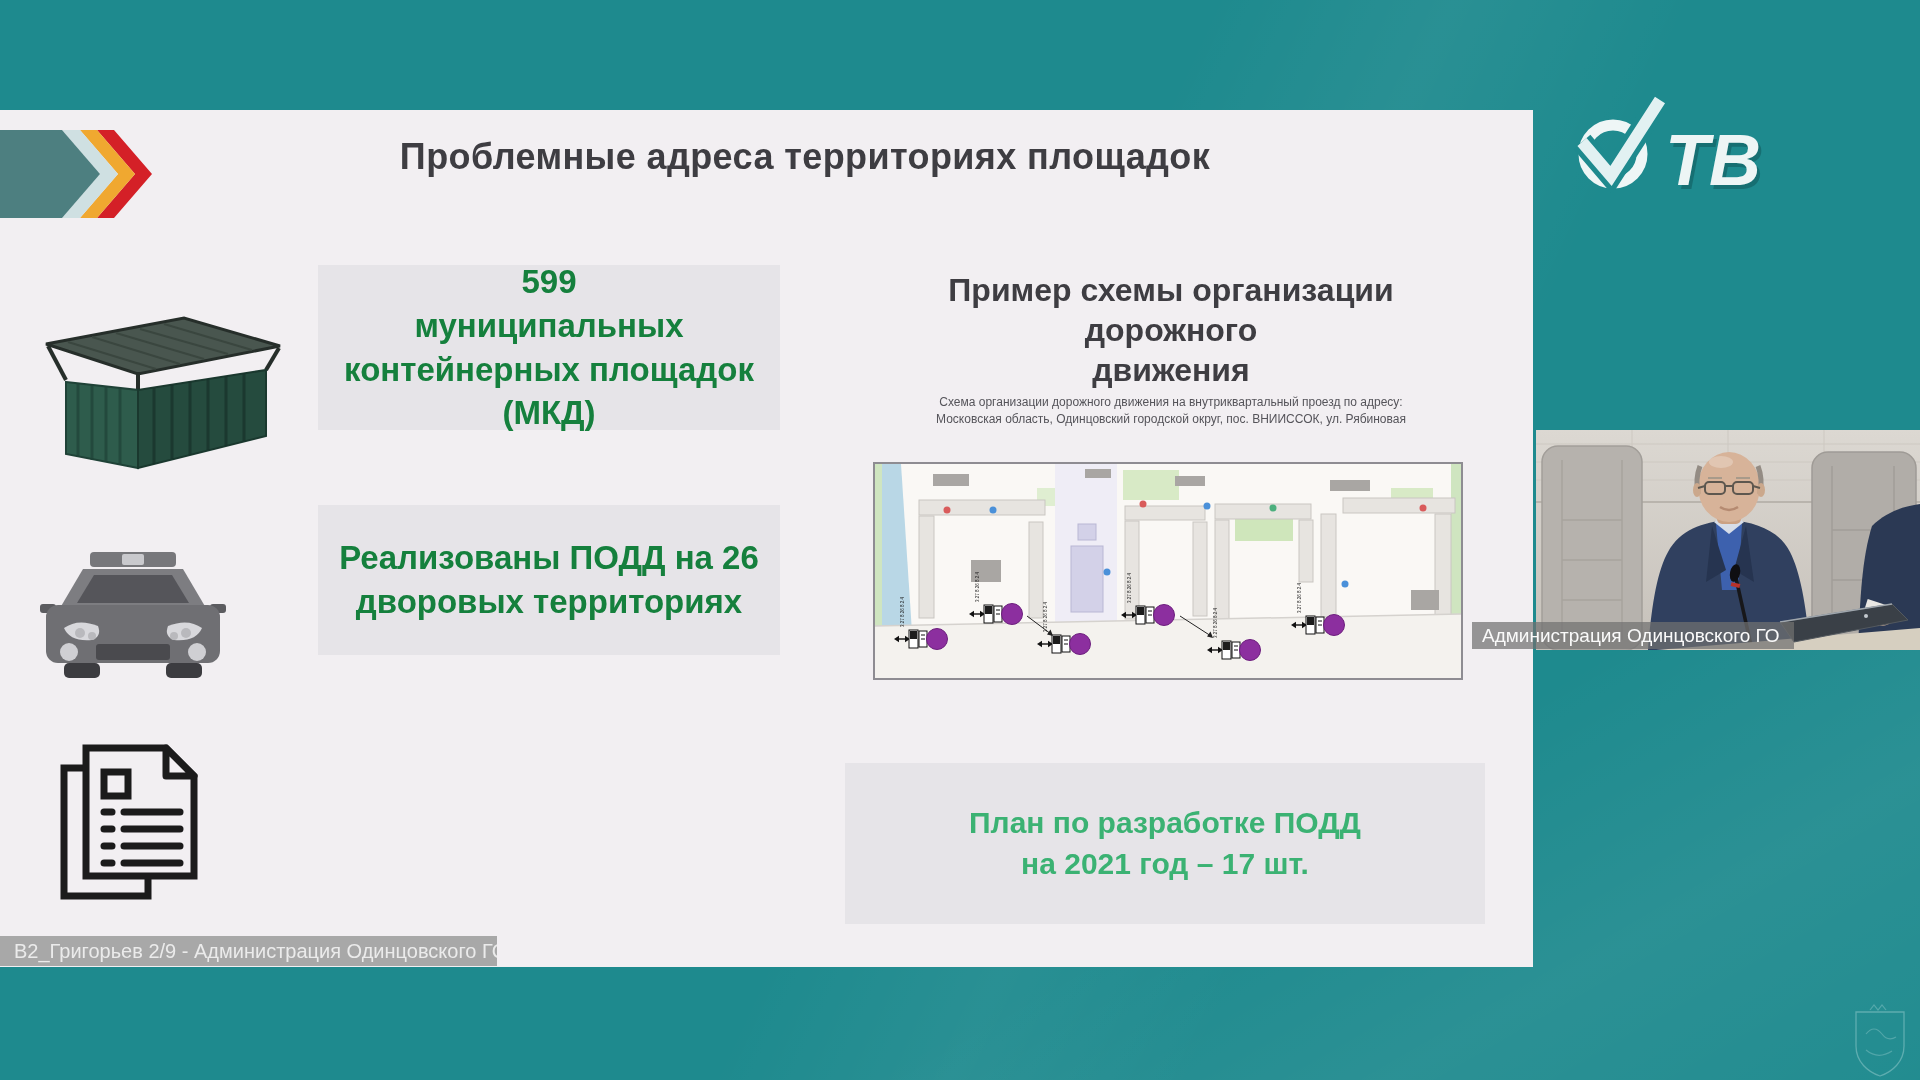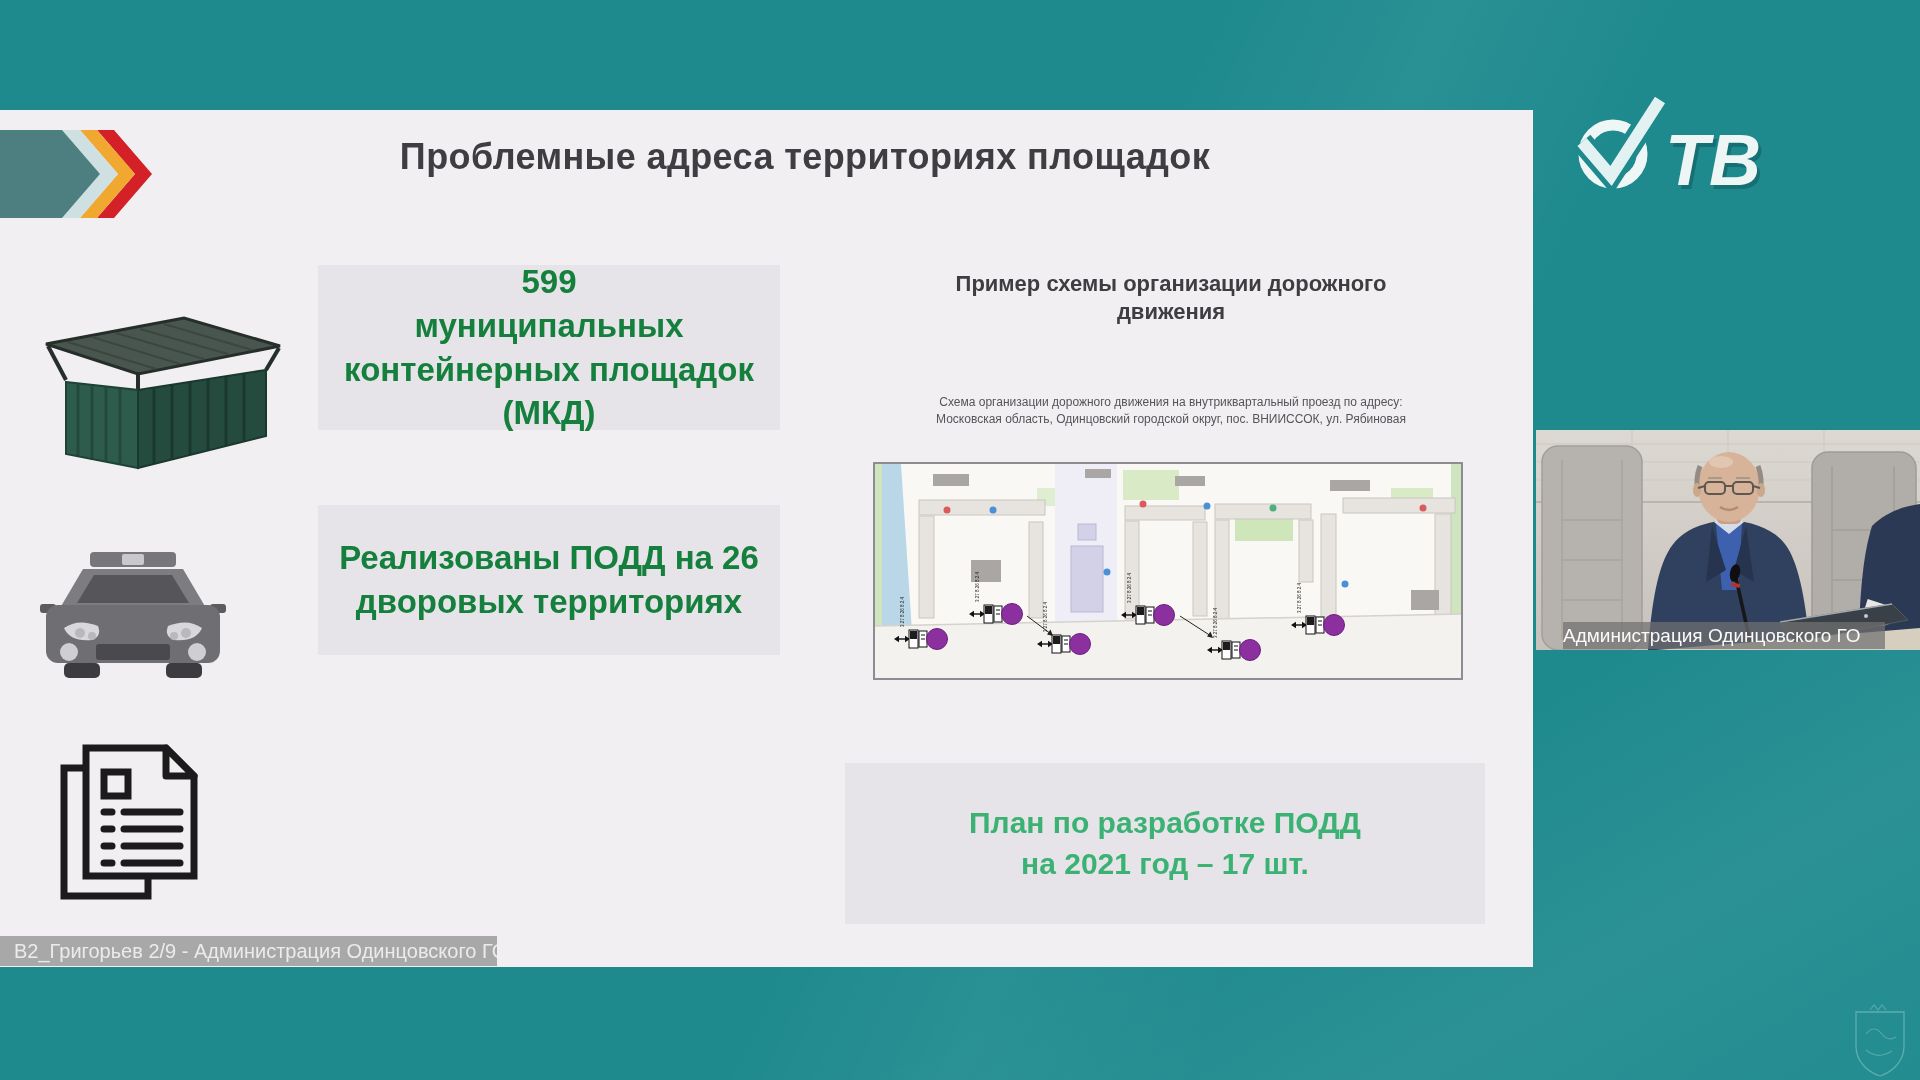--- a/index.html
+++ b/index.html
@@ -30,42 +30,42 @@
   .card1{left:318px;top:265px;width:462px;height:165px;}
   .card2{left:318px;top:505px;width:462px;height:150px;}
   .card3{left:318px;top:763px;width:462px;height:159px;}
   .plan-card{
     left:845px;top:763px;width:640px;height:161px;background:#E6E4E8;
     display:flex;align-items:center;justify-content:center;text-align:center;
     color:#3BB273;font-weight:700;font-size:30px;line-height:1.35;
   }
   .right-heading{
     left:871px;top:270px;width:600px;text-align:center;
-    font-size:22px;font-weight:700;color:#3E3D42;line-height:1.25;
+    font-size:32px;font-weight:700;color:#3E3D42;line-height:1.25;
   }
   .map-caption{
     left:846px;top:394px;width:650px;text-align:center;
     font-size:12px;color:#55545A;line-height:1.45;
   }
   .map-frame{
     left:873px;top:462px;width:590px;height:218px;background:#FAF8F5;
     border:2px solid #8E8C92;box-sizing:border-box;
   }
   .stream-label{
     left:0;top:936px;width:497px;height:30px;background:rgba(148,148,148,0.78);
     color:#EBEBEB;font-size:20px;line-height:30px;padding-left:14px;box-sizing:border-box;
     white-space:nowrap;overflow:hidden;
   }
 
   
   .video-inset{left:1536px;top:430px;width:384px;height:220px;overflow:hidden;}
   .video-caption{
-    left:1563px;top:622px;width:322px;height:27px;
+    left:1472px;top:622px;width:322px;height:27px;
     background:rgba(112,112,112,0.72);color:#FAFAFA;font-size:19px;line-height:27px;
-    box-sizing:border-box;white-space:nowrap;overflow:hidden;
+    padding-left:10px;box-sizing:border-box;white-space:nowrap;overflow:hidden;
   }
   .logo{left:1556px;top:82px;width:220px;height:130px;}
   .crest{left:1848px;top:1002px;width:64px;height:78px;opacity:.85;}
   .chevron{left:0;top:130px;width:152px;height:88px;}
   .icon-container{left:34px;top:308px;width:252px;height:166px;}
   .icon-car{left:38px;top:544px;width:190px;height:148px;}
   .icon-docs{left:52px;top:738px;width:152px;height:170px;}
 </style>
 </head>
 <body>

